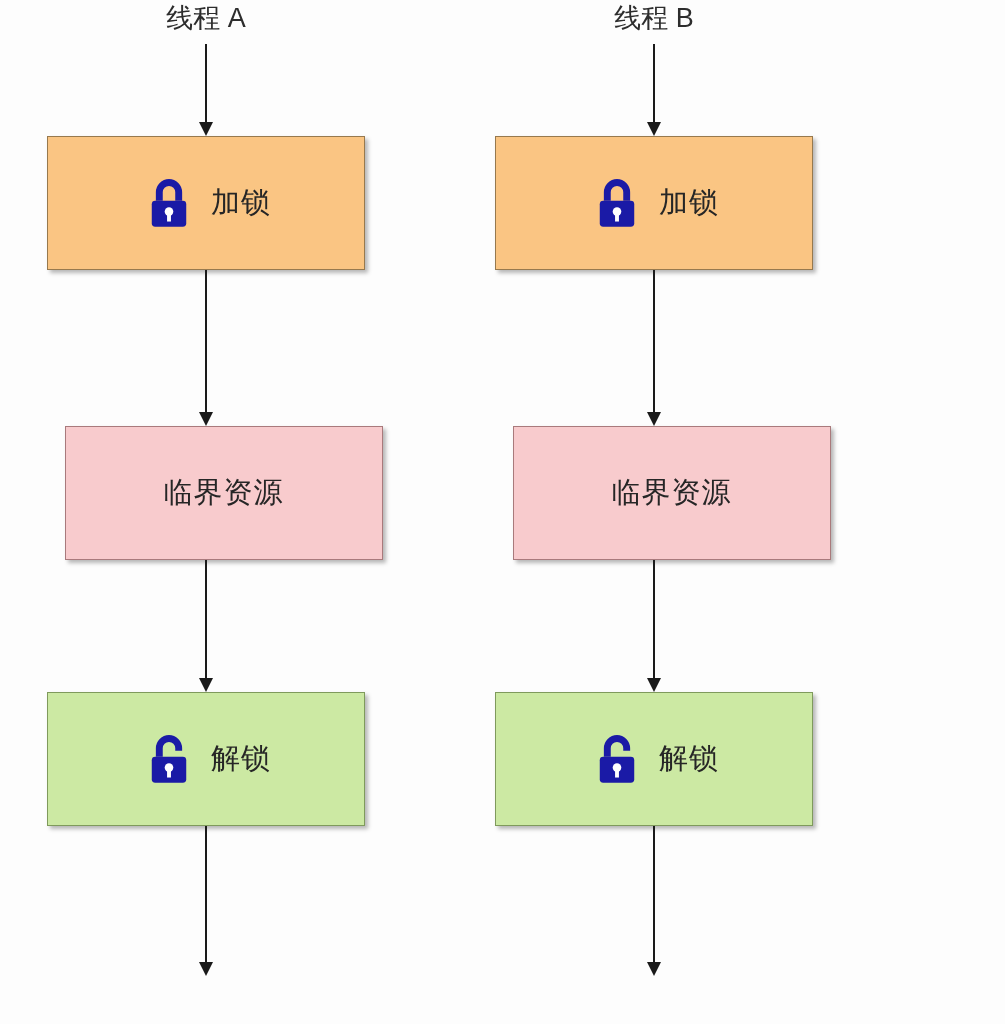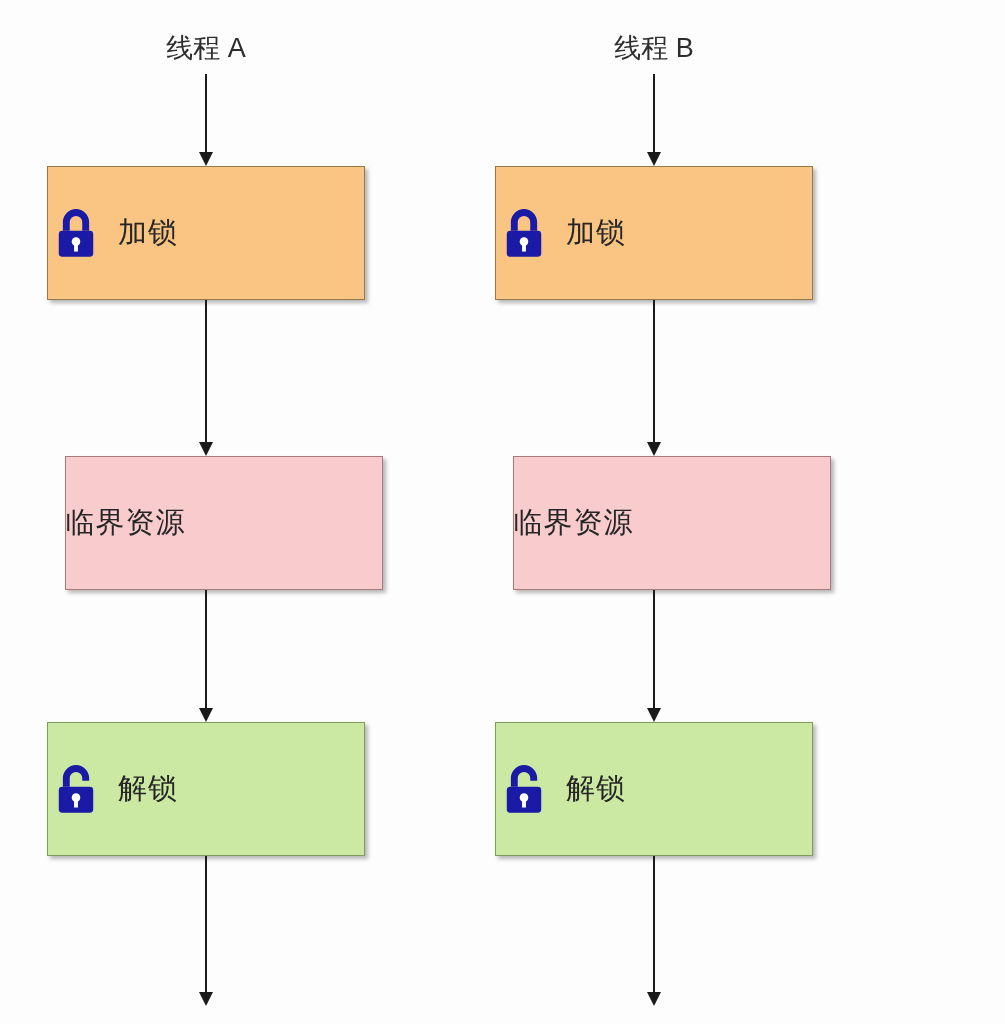--- a/index.html
+++ b/index.html
@@ -9,21 +9,20 @@
     background: #fdfdfd;
     font-family: "Liberation Sans", "DejaVu Sans", sans-serif;
     overflow: hidden;
   }
   .canvas {
     width: 860px;
     height: 1024px;
     display: flex;
     justify-content: center;
     gap: 130px;
-    padding-top: 30px;
   }
   .thread-column {
     display: flex;
     flex-direction: column;
     align-items: center;
     width: 318px;
   }
   .thread-title {
     font-size: 27px;
     color: #2d2d2d;
@@ -48,21 +47,21 @@
   .arrow-md { height: 132px; }
   .arrow-lg { height: 156px; }
   .arrow-end { height: 150px; }
   .node {
     width: 318px;
     height: 134px;
     border: 1px solid #8a8a8a;
     box-shadow: 3px 3px 4px rgba(0,0,0,0.28);
     display: flex;
     align-items: center;
-    justify-content: flex-start;
+    justify-content: center;
     gap: 14px;
   }
   .node-label {
     font-size: 29px;
     color: #262626;
     letter-spacing: 1px;
   }
   .node-lock     { background: #FAC583; border-color: #97794e; }
   .node-resource { background: #F8CBCD; border-color: #a97a7c; margin-left: 35px; }
   .node-unlock   { background: #CCE9A3; border-color: #7f9a5c; }

